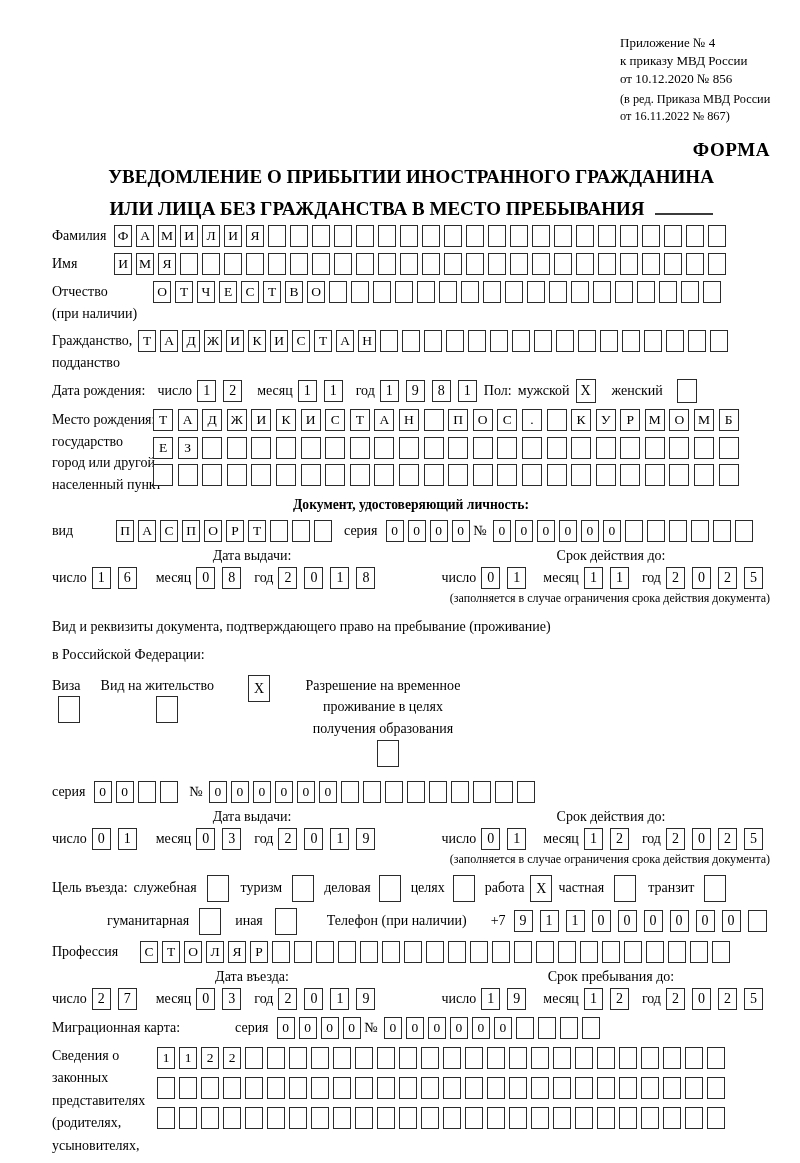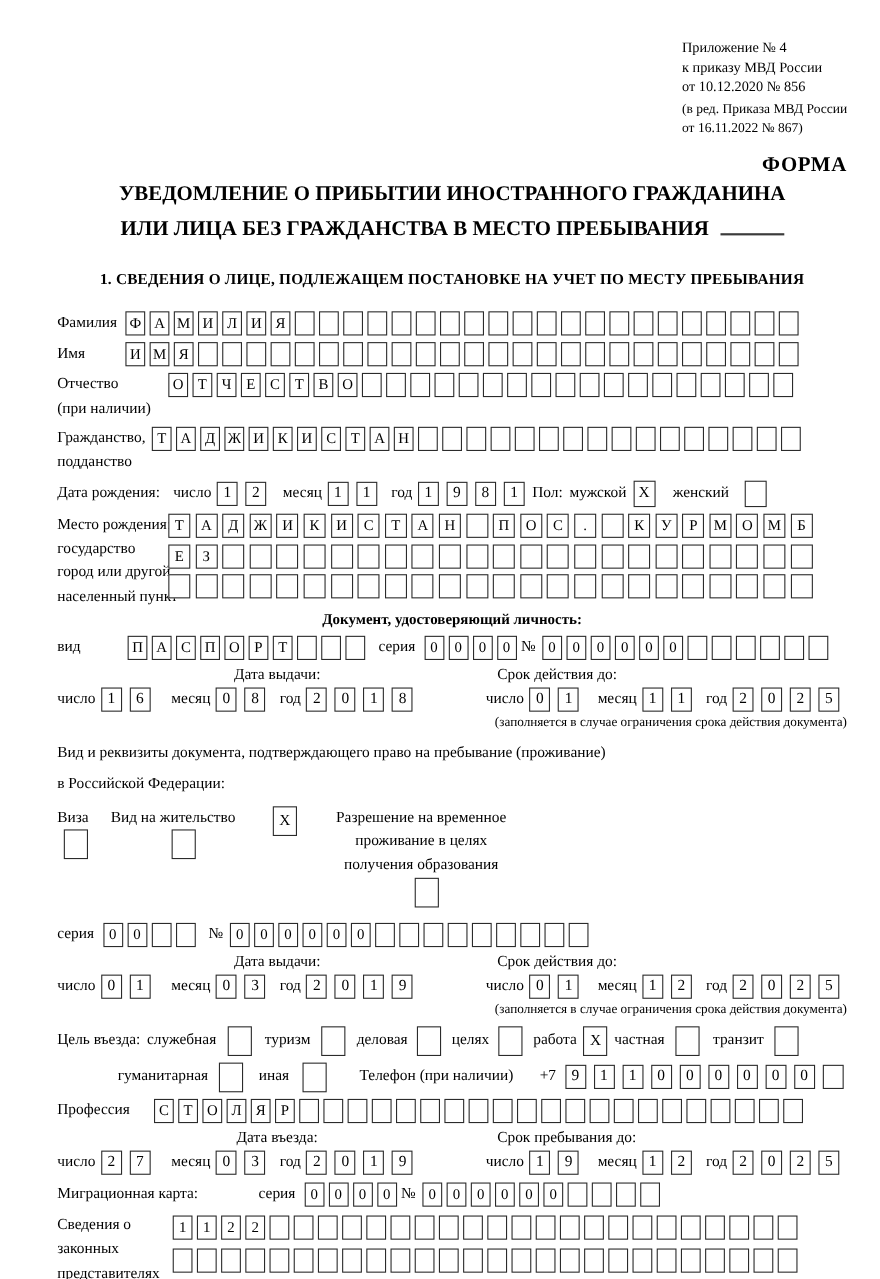--- a/index.html
+++ b/index.html
@@ -37,21 +37,21 @@
   .cellcol{display:flex;flex-direction:column;}
   .cellcol .cells{margin-bottom:5.5px;}
   .cbx{
     flex:0 0 auto;display:inline-block;width:20px;height:25px;border:1.7px solid #2b2b2b;
     text-align:center;line-height:25px;font-size:14px;background:#fff;
   }
   .cbx-sm{width:18px;height:22px;line-height:22px;}
   
   .dates-head{display:flex;margin-top:4px;margin-bottom:3px;}
   .dh-left{width:400px;text-align:center;}
-  .dh-right{flex:1;text-align:left;}
+  .dh-right{flex:1;text-align:center;}
   .dates-row{display:flex;align-items:center;white-space:nowrap;margin-bottom:2px;}
   .dgrp{display:inline-flex;align-items:center;}
   .dgrp-l{width:400px;}
   .dlbl{margin-right:5px;}
   .note-r{font-size:12px;text-align:right;margin:1px 0 8px 0;}
   .intro{margin:6px 0 2px 0;line-height:1.8;}
   
   .optrow{display:flex;align-items:flex-start;margin:8px 0 14px 0;}
   .opt{display:inline-flex;align-items:center;flex-direction:column;}
   .optlbl{line-height:1.55;}
@@ -74,21 +74,20 @@
 
   <div class="forma">ФОРМА</div>
 
   <div class="title">
     <div>УВЕДОМЛЕНИЕ О ПРИБЫТИИ ИНОСТРАННОГО ГРАЖДАНИНА</div>
     <div>
       <span>ИЛИ ЛИЦА БЕЗ ГРАЖДАНСТВА В МЕСТО ПРЕБЫВАНИЯ</span><span class="blank-line"></span>
     </div>
   </div>
 
-  <div class="sec-head">1. СВЕДЕНИЯ О ЛИЦЕ, ПОДЛЕЖАЩЕМ ПОСТАНОВКЕ НА УЧЕТ ПО МЕСТУ ПРЕБЫВАНИЯ</div>
 
   <div class="boxrow">
     <span class="lbl w62">Фамилия</span>
     <span class="cells">
         <span class="bx">Ф</span>
         <span class="bx">А</span>
         <span class="bx">М</span>
         <span class="bx">И</span>
         <span class="bx">Л</span>
         <span class="bx">И</span>

